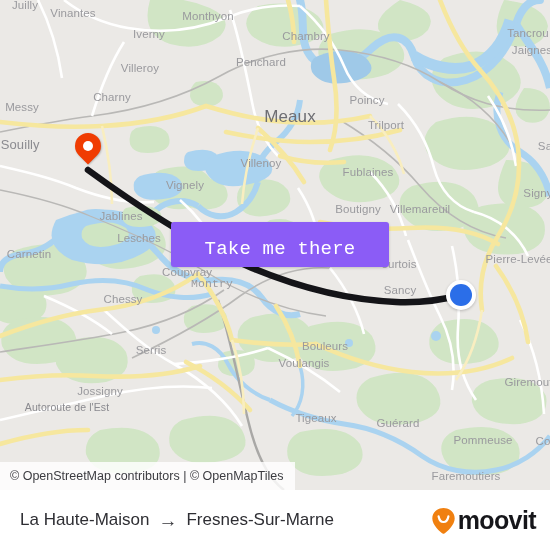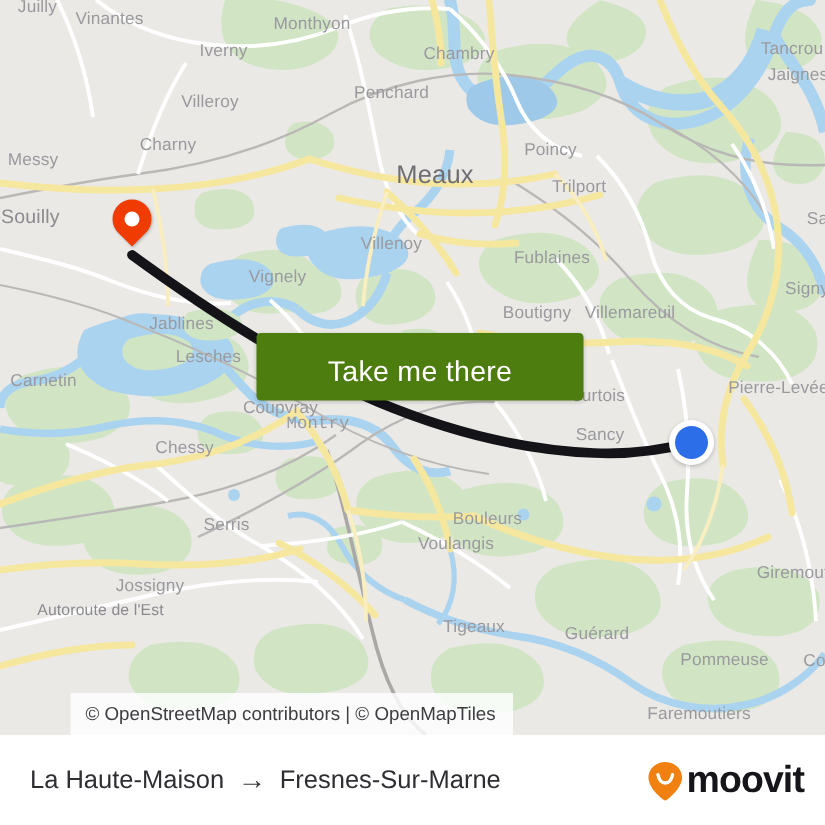--- a/index.html
+++ b/index.html
@@ -88,46 +88,45 @@
     left: -11px; top: -11px;
     width: 22px; height: 22px;
     background: #2b6ee8;
     border-radius: 50%;
   }
   
   #cta-button {
     position: absolute;
     left: 171px; top: 222px;
     width: 218px; height: 45px;
-    background: #4d7c0f;
+    background: #8b5cf6;
     border: none;
     border-radius: 3px;
     color: #ffffff;
     font-size: 19px;
-    font-family: Liberation Sans, sans-serif;
+    font-family: Liberation Mono, monospace;
     letter-spacing: .2px;
     cursor: pointer;
     z-index: 60;
     box-shadow: 0 1px 3px rgba(0,0,0,.18);
     padding: 16px;
   }
   
   #attribution {
     position: absolute;
     left: 0; top: 462px;
     height: 28px;
     padding: 0 12px 0 10px;
     display: flex;
     align-items: center;
     background: rgba(255,255,255,.82);
     font-size: 12.5px;
     color: #3c3c41;
     z-index: 50;
     white-space: nowrap;
-    margin-left: 47px;
   }
   
   #footer {
     position: absolute;
     left: 0; top: 490px;
     width: 550px; height: 60px;
     background: #ffffff;
     display: flex;
     align-items: center;
     z-index: 70;

